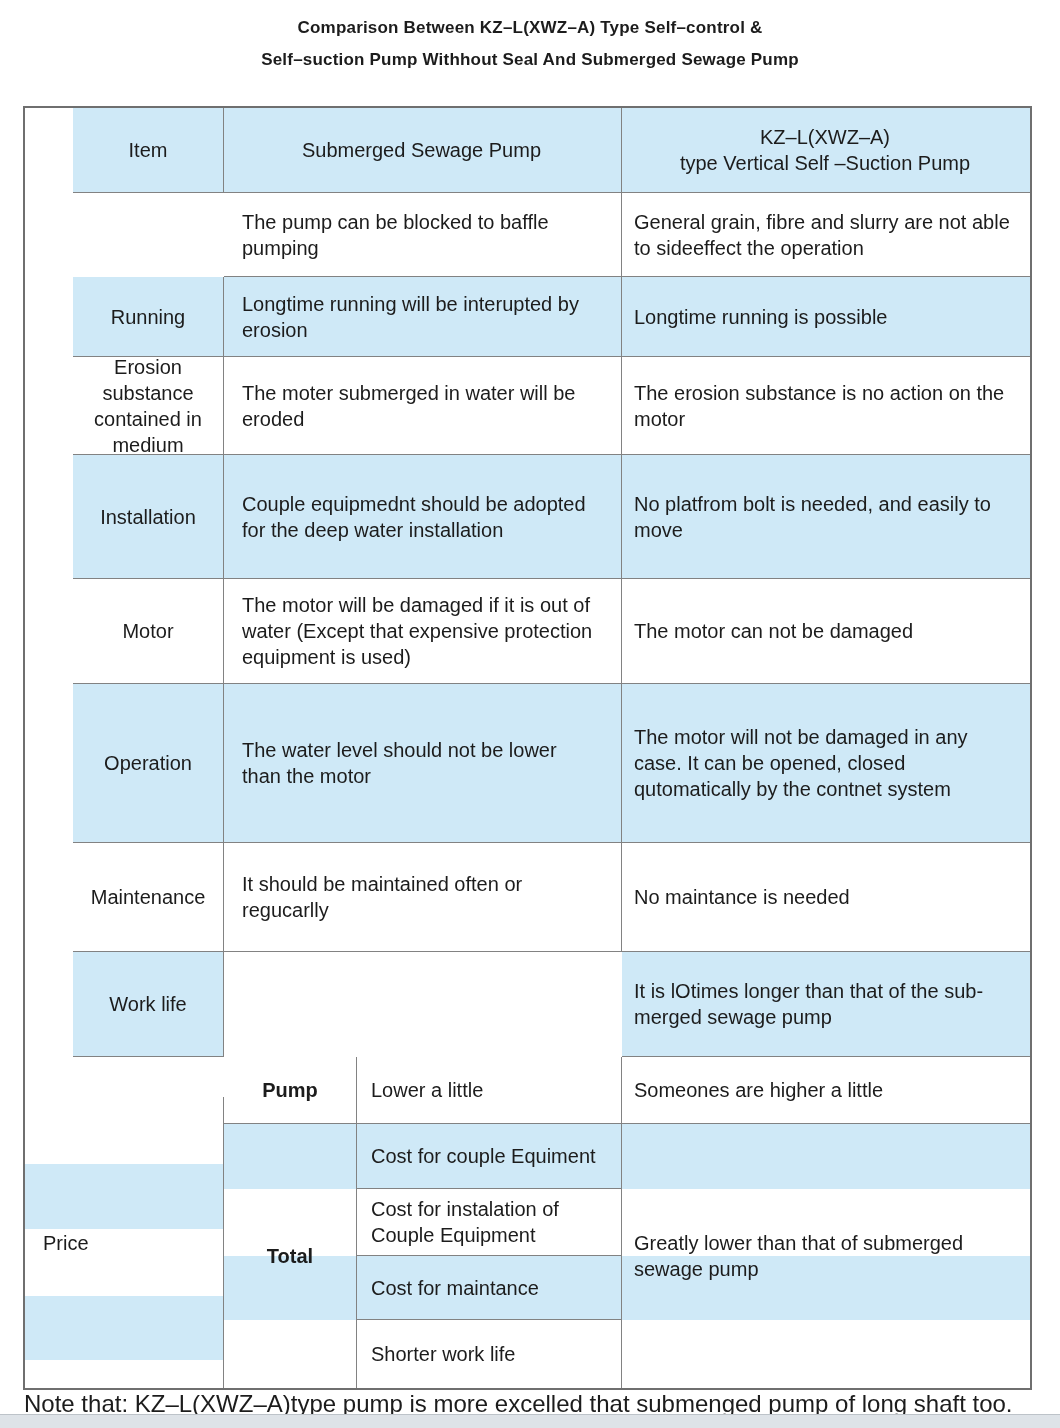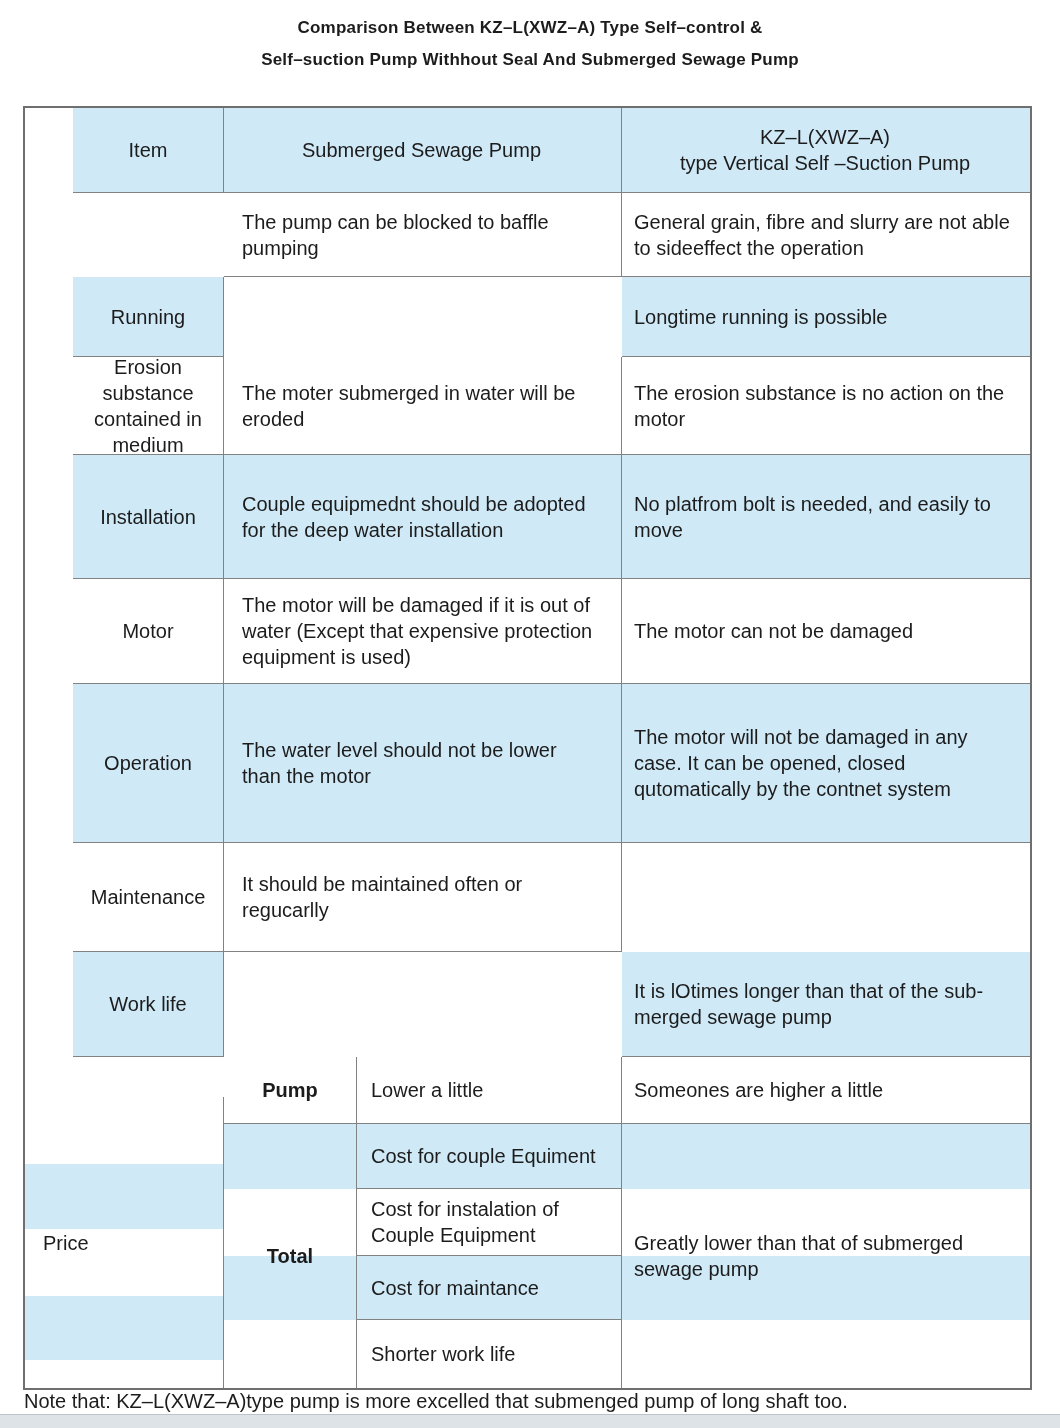--- a/index.html
+++ b/index.html
@@ -88,21 +88,21 @@
       var(--row-blue, #cfe9f7) 0px 65px,
       var(--row-white, #ffffff) 65px 132px,
       var(--row-blue, #cfe9f7) 132px 196px,
       var(--row-white, #ffffff) 196px 264px);
   }
 
   .note {
     position: absolute;
     left: 24px;
     top: 1390px;
-    font-size: 20px;
+    font-size: 24px;
   }
 
   .scan-strip {
     position: absolute;
     left: 0;
     top: 1414px;
     width: 100%;
     height: 14px;
     background: var(--bottom-strip, #dee3e8);
     border-top: 1px solid #bdc3c9;
@@ -128,40 +128,42 @@
     </div>
     <div class="cell c-d blue header-cell" style="grid-row:1">
       <div>KZ–L(XWZ–A)</div>
       <div>type Vertical Self –Suction Pump</div>
     </div>
 
     <div class="cell c-bc" style="grid-row:2">The pump can be blocked to baffle pumping</div>
     <div class="cell c-d" style="grid-row:2">General grain, fibre and slurry are not able to sideeffect the operation</div>
 
     <div class="cell c-a blue" style="grid-row:3">Running</div>
+    <div class="cell c-bc blue" style="grid-row:3">Longtime running will be interupted by erosion</div>
     <div class="cell c-d blue" style="grid-row:3">Longtime running is possible</div>
 
     <div class="cell c-a" style="grid-row:4">Erosion substance contained in medium</div>
     <div class="cell c-bc" style="grid-row:4">The moter submerged in water will be eroded</div>
     <div class="cell c-d" style="grid-row:4">The erosion substance is no action on the motor</div>
 
     <div class="cell c-bc blue" style="grid-row:5">Couple equipmednt should be adopted for the deep water installation</div>
     <div class="cell c-a blue" style="grid-row:5">Installation</div>
     <div class="cell c-d blue" style="grid-row:5">No platfrom bolt is needed, and easily to move</div>
 
     <div class="cell c-a" style="grid-row:6">Motor</div>
     <div class="cell c-bc" style="grid-row:6">The motor will be damaged if it is out of water (Except that expensive protection equipment is used)</div>
     <div class="cell c-d" style="grid-row:6">The motor can not be damaged</div>
 
     <div class="cell c-a blue" style="grid-row:7">Operation</div>
     <div class="cell c-bc blue" style="grid-row:7">The water level should not be lower than the motor</div>
     <div class="cell c-d blue" style="grid-row:7">The motor will not be damaged in any case. It can be opened, closed qutomatically by the contnet system</div>
 
     <div class="cell c-a" style="grid-row:8">Maintenance</div>
     <div class="cell c-bc" style="grid-row:8">It should be maintained often or regucarlly</div>
+    <div class="cell c-d" style="grid-row:8">No maintance is needed</div>
 
     <div class="cell c-a blue" style="grid-row:9">Work life</div>
     <div class="cell c-d blue" style="grid-row:9">It is lOtimes longer than that of the sub-merged sewage pump</div>
 
     <div class="cell price-label-cell">Price</div>
 
     <div class="cell c-b" style="grid-row:10">Pump</div>
     <div class="cell c-c" style="grid-row:10">Lower a little</div>
     <div class="cell c-d" style="grid-row:10">Someones are higher a little</div>
 

